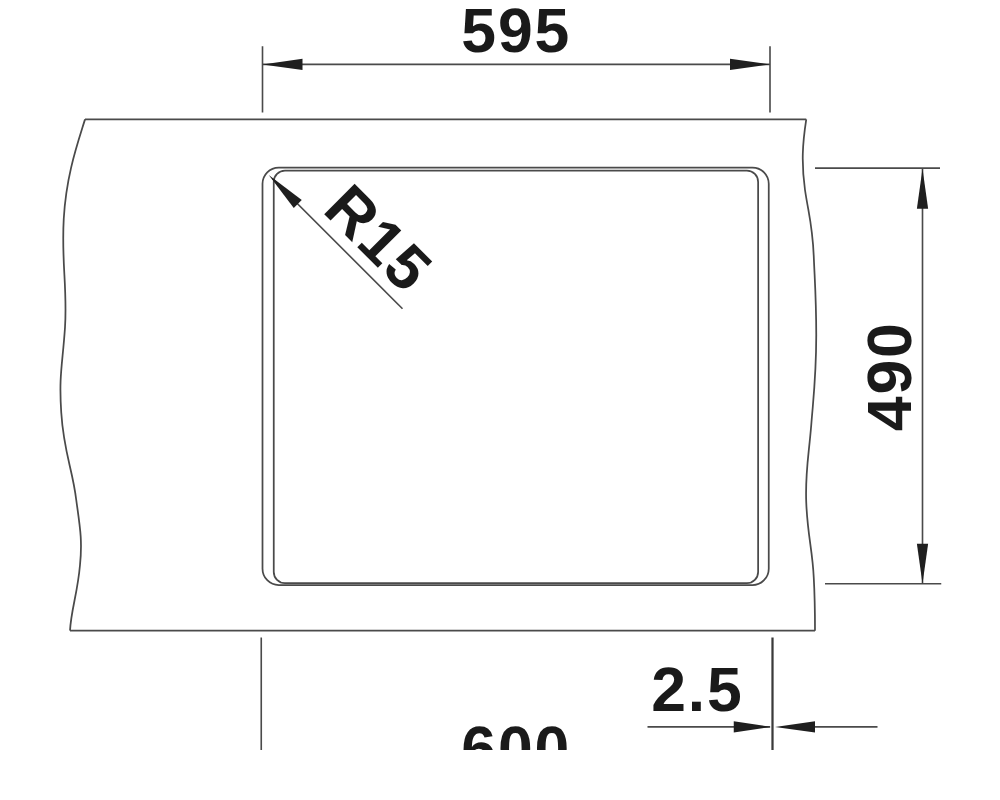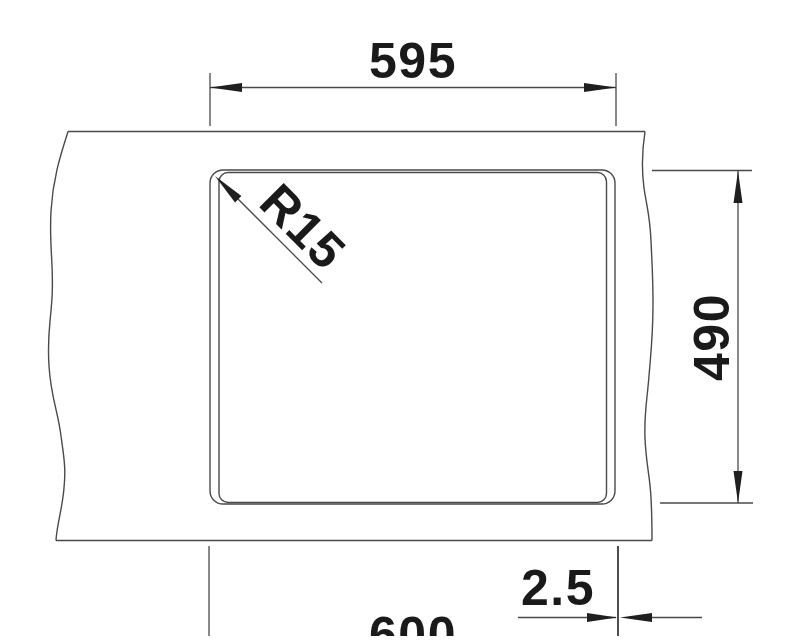--- a/index.html
+++ b/index.html
@@ -7,21 +7,20 @@
     padding: 0;
     background: #ffffff;
   }
   .canvas {
     position: relative;
     width: 800px;
     height: 600px;
     background: #ffffff;
     overflow: hidden;
     font-family: "Liberation Sans", sans-serif;
-    margin-top: 36px;
   }
   svg { display: block; }
   .thin {
     fill: none;
     stroke: #4a4a4a;
     stroke-width: 1.3;
     stroke-linecap: butt;
   }
   .object-line {
     fill: none;

